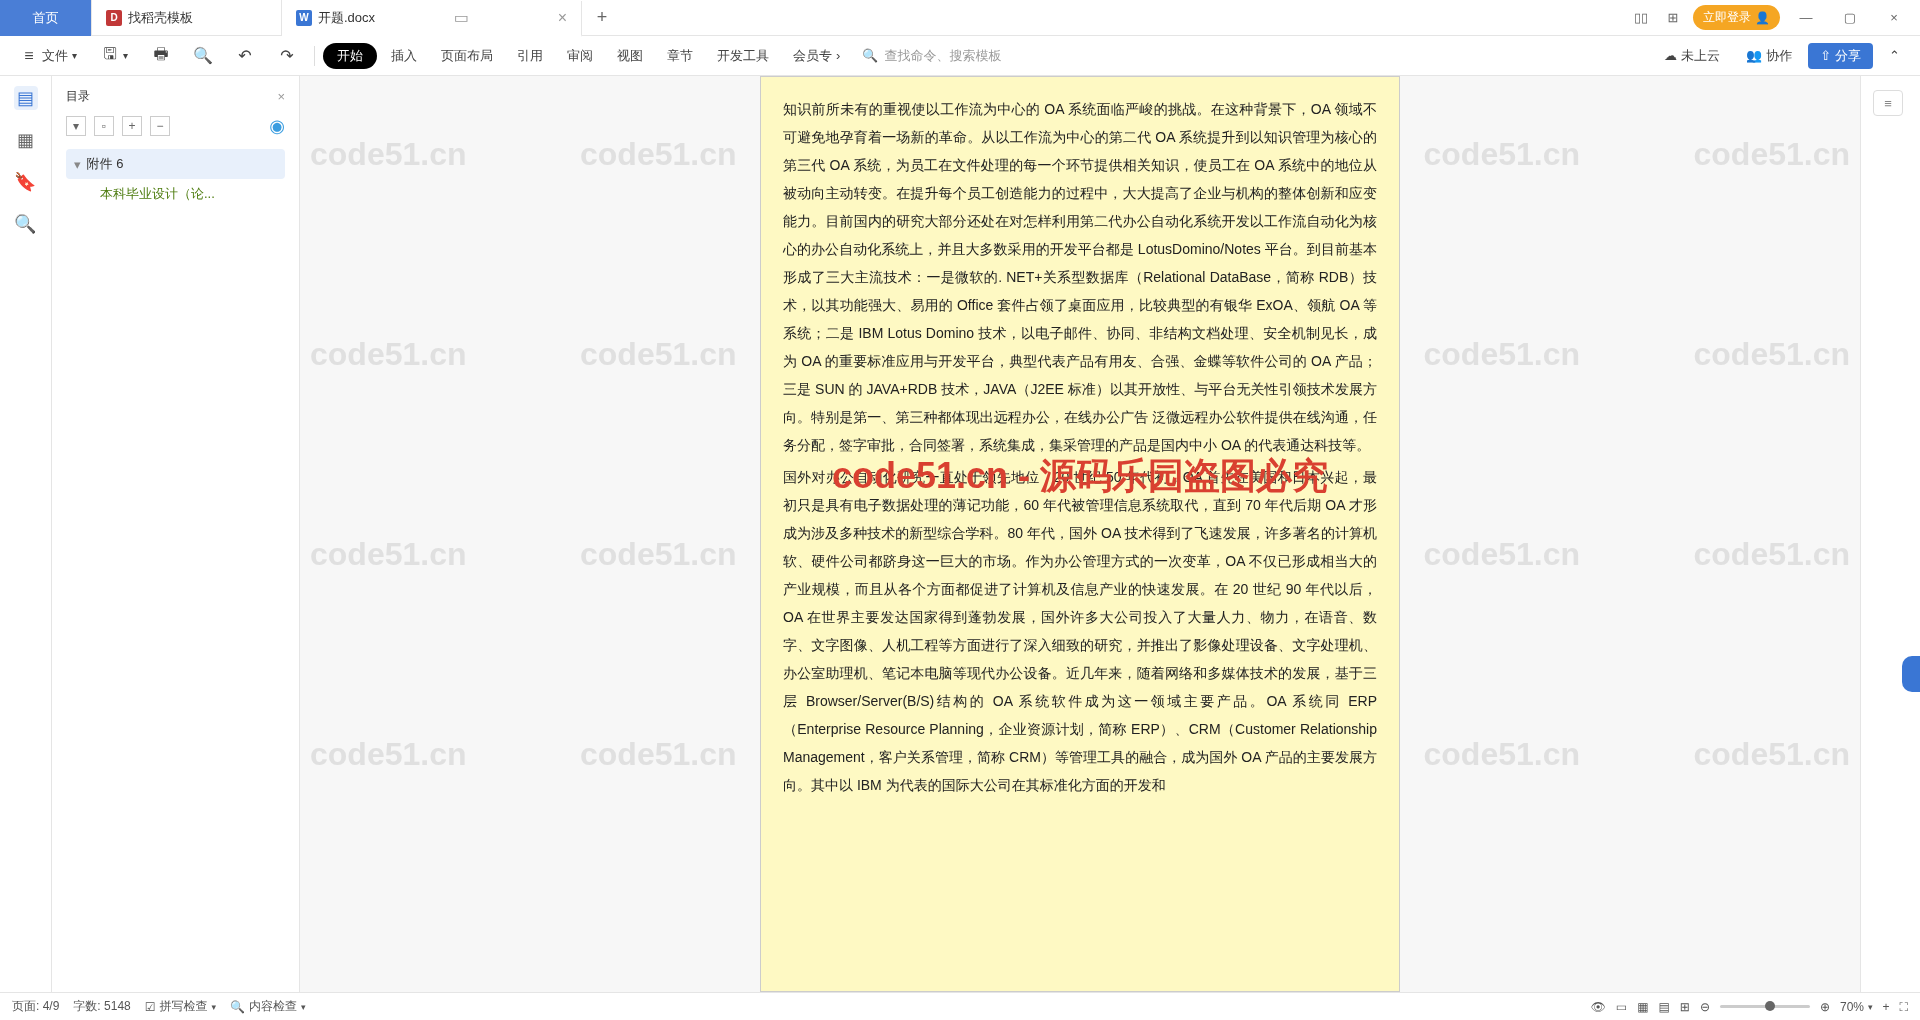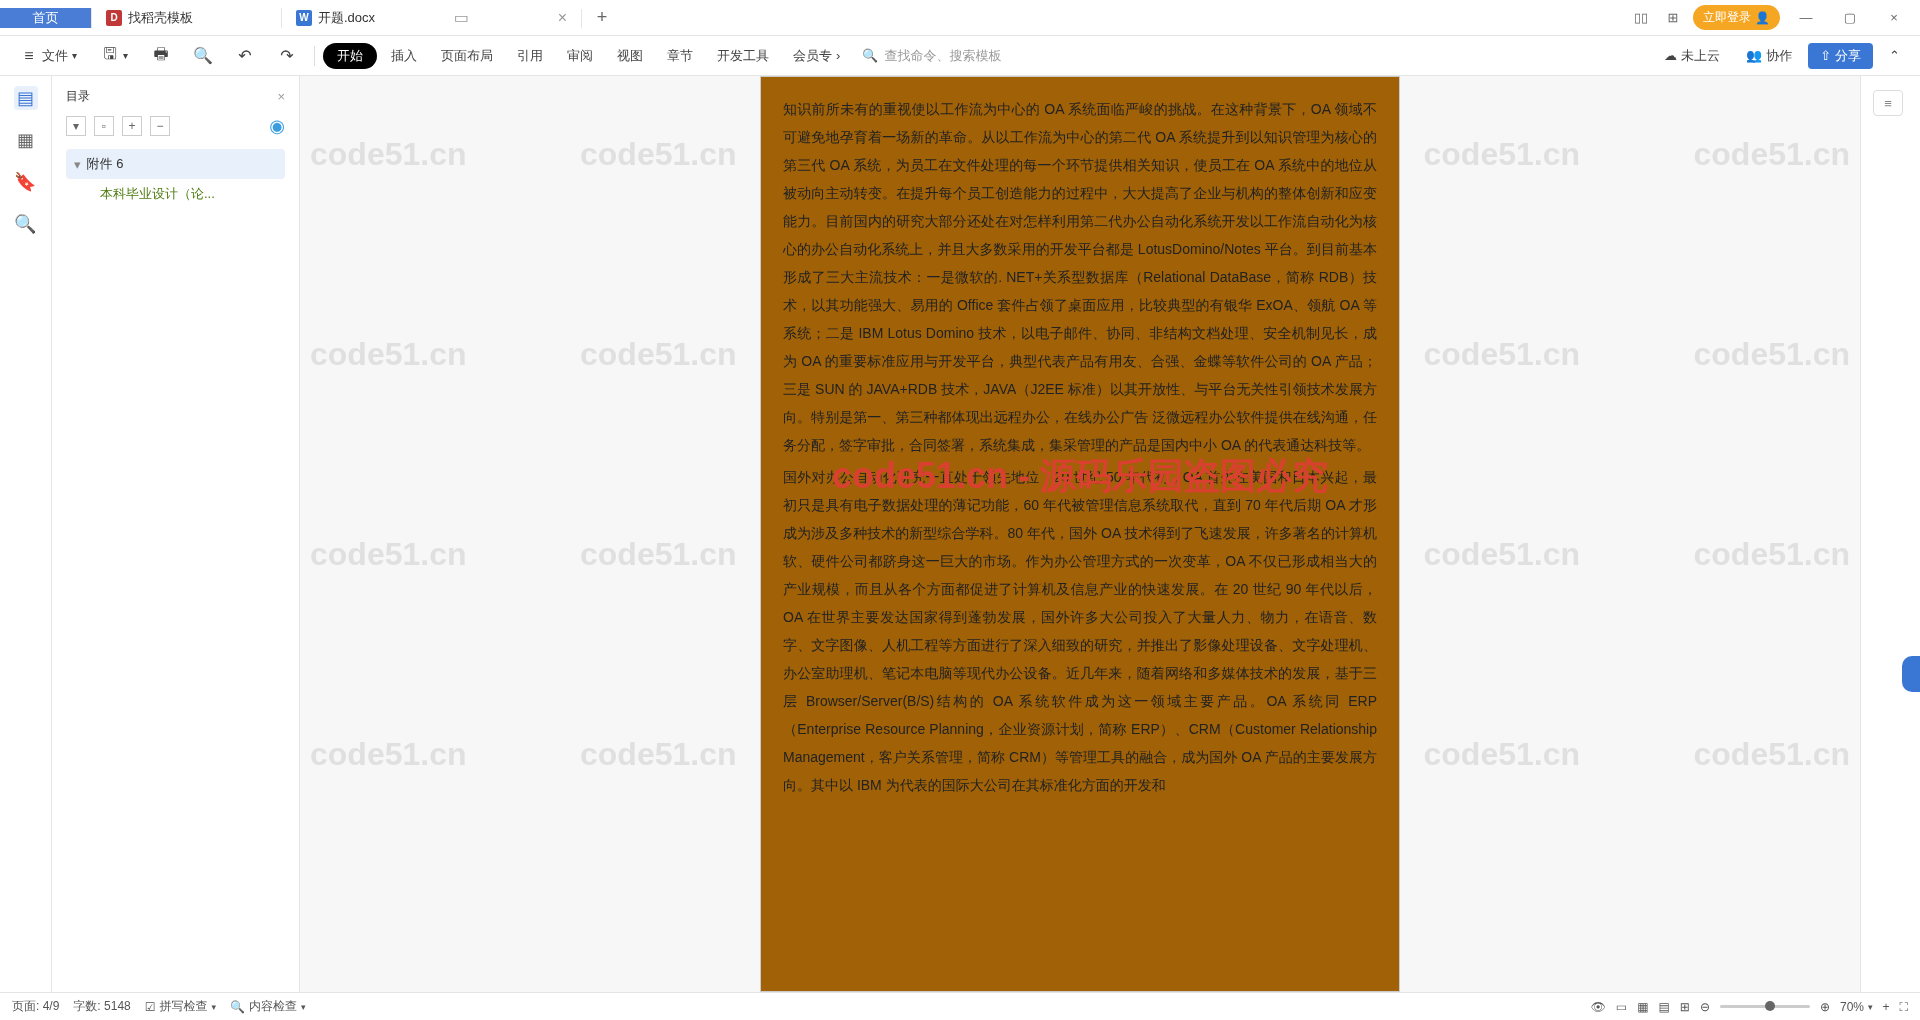--- a/index.html
+++ b/index.html
@@ -1,18 +1,18 @@
 <!DOCTYPE html>
 <html><head>
 <meta charset="utf-8">
 <style>
 *{margin:0;padding:0;box-sizing:border-box;font-family:"Microsoft YaHei","PingFang SC",sans-serif}
 body{width:1920px;height:1020px;overflow:hidden;background:#fff;font-size:13px;color:#333;position:relative}
 .titlebar{height:36px;background:#fff;display:flex;align-items:center;border-bottom:1px solid #e5e5e5}
-.tab{height:20px;display:flex;align-items:center;padding:0 14px;gap:6px;border-right:1px solid #e5e5e5;cursor:pointer}
+.tab{height:36px;display:flex;align-items:center;padding:0 14px;gap:6px;border-right:1px solid #e5e5e5;cursor:pointer}
 .tab.home{background:#4a7ed6;color:#fff;width:92px;justify-content:center}
 .tab.template{width:190px}
 .tab.doc{width:300px;background:#fff;border-bottom:2px solid #fff;position:relative;top:1px}
 .tab-icon{width:16px;height:16px;display:inline-flex;align-items:center;justify-content:center}
 .icon-d{background:#c13838;color:#fff;font-size:10px;font-weight:bold;border-radius:2px;width:16px;height:16px;line-height:16px;text-align:center}
 .icon-w{background:#3a76d4;color:#fff;font-size:10px;font-weight:bold;border-radius:2px;width:16px;height:16px;line-height:16px;text-align:center}
 .tab-close{margin-left:auto;color:#999;font-size:16px}
 .tab-add{width:40px;text-align:center;color:#666;font-size:18px}
 .titlebar-right{margin-left:auto;display:flex;align-items:center;gap:8px;padding-right:8px}
 .tbr-icon{width:24px;height:24px;display:flex;align-items:center;justify-content:center;color:#666;cursor:pointer}
@@ -38,21 +38,21 @@
 .outline-title{font-size:12px;font-weight:normal}
 .outline-close{color:#999;cursor:pointer}
 .outline-tools{display:flex;gap:8px;margin-bottom:12px;align-items:center}
 .ot-btn{width:20px;height:20px;border:1px solid #ccc;display:flex;align-items:center;justify-content:center;font-size:12px;color:#666;cursor:pointer}
 .ot-cloud{margin-left:auto;color:#3a9de0;font-size:18px}
 .outline-item{padding:6px 8px;cursor:pointer;border-radius:4px;display:flex;align-items:center;gap:6px}
 .outline-item.sel{background:#e8f0fb}
 .outline-item.child{padding-left:34px;color:#4d7c0f}
 
 .canvas{flex:1;background:#f7f7f7;overflow:hidden;position:relative;display:flex;justify-content:center}
-.page{width:640px;background:#a16207;margin-top:0;padding:18px 22px;border:1px solid #ccc;line-height:2;font-size:14px;color:#222;text-align:justify}
+.page{width:640px;background:#fef9c3;margin-top:0;padding:18px 22px;border:1px solid #ccc;line-height:2;font-size:14px;color:#222;text-align:justify}
 .para{margin-bottom:4px}
 .watermark{position:absolute;color:#e0e0e0;font-size:32px;font-weight:bold;pointer-events:none;z-index:1}
 .watermark.red{position:absolute;color:#d94030;font-size:36px;font-weight:bold;z-index:3;left:50%;top:376px;transform:translateX(-50%)}
 
 .rightpanel{width:60px;border-left:1px solid #e5e5e5;position:relative}
 .rp-toggle{position:absolute;top:14px;left:12px;width:30px;height:26px;border:1px solid #ddd;border-radius:4px;display:flex;align-items:center;justify-content:center;color:#888}
 .side-tab{position:absolute;right:0;top:580px;width:18px;height:36px;background:#3a76d4;border-radius:10px 0 0 10px}
 
 .statusbar{height:28px;border-top:1px solid #e5e5e5;display:flex;align-items:center;padding:0 12px;gap:14px;font-size:12px;color:#555}
 .sb-item{display:flex;align-items:center;gap:4px;cursor:pointer}

